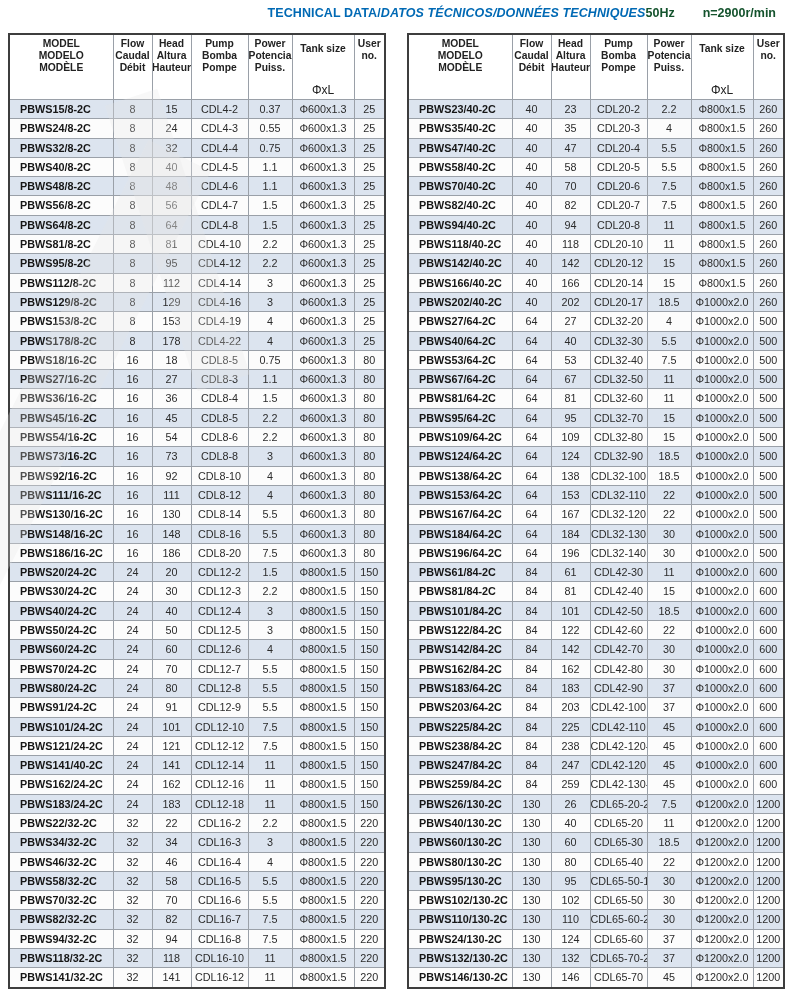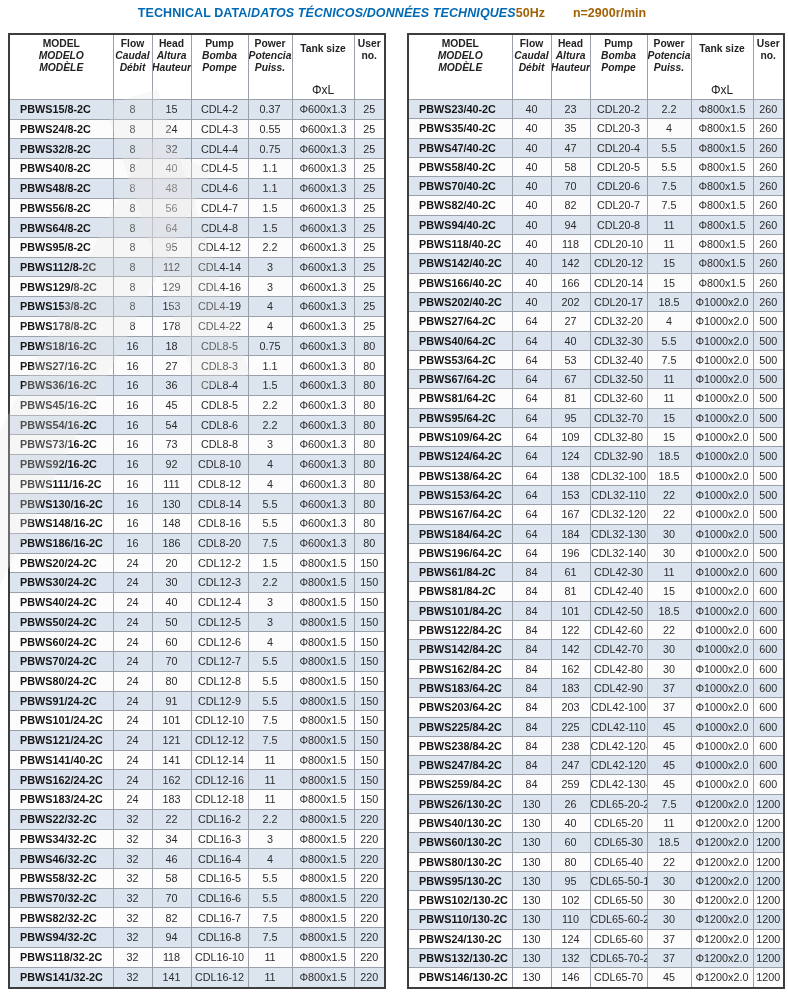--- a/index.html
+++ b/index.html
@@ -5,29 +5,29 @@
   html,body { margin:0; padding:0; }
   body {
     width:788px; height:1004px;
     background:#ffffff;
     font-family:"Liberation Sans", sans-serif;
     position:relative;
     overflow:hidden;
     -webkit-font-smoothing:antialiased;
   }
   .topbar {
-    display:flex; justify-content:center; align-items:flex-start;
+    display:flex; justify-content:flex-end; align-items:flex-start;
     padding:6px 10px 0 8px;
   }
   .page-title {
     color:#0069b4; font-weight:bold; font-size:12.5px; letter-spacing:0.1px;
   }
   .page-title .it { font-style:italic; }
   .specs {
-    color:#a16207; font-weight:bold; font-size:12.5px;
+    color:#14532d; font-weight:bold; font-size:12.5px;
     display:flex; gap:28px; padding-right:2px;
   }
   .tables {
     display:flex; gap:21px;
     padding:0 8px; margin-top:13px;
     position:relative; z-index:1;
   }
   table.data-table {
     border-collapse:collapse; table-layout:fixed;
     width:376px;
@@ -38,21 +38,21 @@
     border:1px solid #9aa0a8;
     padding:0; margin:0;
     overflow:hidden; white-space:nowrap;
   }
   .data-table thead tr { height:64px; }
   .data-table th { background:#ffffff; vertical-align:top; }
   .hwrap { display:flex; flex-direction:column; height:64px; padding:3px 0 2px; box-sizing:border-box; }
   .hl { flex:1; display:flex; flex-direction:column; align-items:center; justify-content:center; }
   .hl span { display:block; font-size:10.3px; line-height:1.16; color:#222; }
   .l1 { font-weight:bold; }
-  .l2 { font-weight:bold; font-style:italic; }
+  .l2 { font-weight:bold; }
   .hu { height:14px; font-size:12px; font-weight:normal; color:#222;margin-top:24px; }
   .data-table td {
     height:18.3px; font-size:10.8px; line-height:18.3px;
     color:#2b2b2b; text-align:center;
   }
   .data-table td.col-model {
     text-align:left; padding-left:10px;
     font-weight:bold; color:#161616;
   }
   .data-table tbody tr:nth-child(odd)  { background:#dce4ef; }
@@ -221,20 +221,29 @@
         <tr>
           <td class="col-model">PBWS64/8-2C</td>
           <td class="col-flow">8</td>
           <td class="col-head">64</td>
           <td class="col-pump">CDL4-8</td>
           <td class="col-power">1.5</td>
           <td class="col-tank">Φ600x1.3</td>
           <td class="col-user">25</td>
         </tr>
         <tr>
+          <td class="col-model">PBWS81/8-2C</td>
+          <td class="col-flow">8</td>
+          <td class="col-head">81</td>
+          <td class="col-pump">CDL4-10</td>
+          <td class="col-power">2.2</td>
+          <td class="col-tank">Φ600x1.3</td>
+          <td class="col-user">25</td>
+        </tr>
+        <tr>
           <td class="col-model">PBWS95/8-2C</td>
           <td class="col-flow">8</td>
           <td class="col-head">95</td>
           <td class="col-pump">CDL4-12</td>
           <td class="col-power">2.2</td>
           <td class="col-tank">Φ600x1.3</td>
           <td class="col-user">25</td>
         </tr>
         <tr>
           <td class="col-model">PBWS112/8-2C</td>

